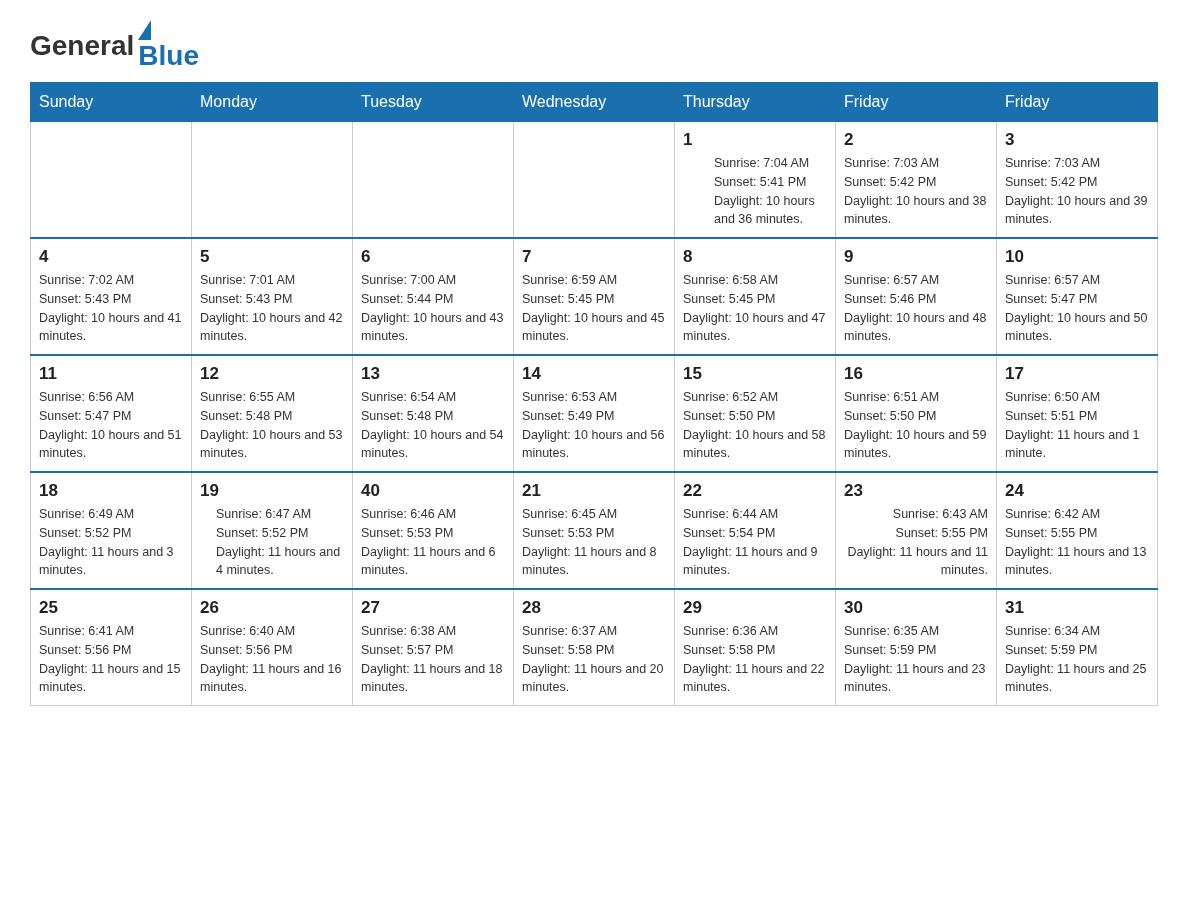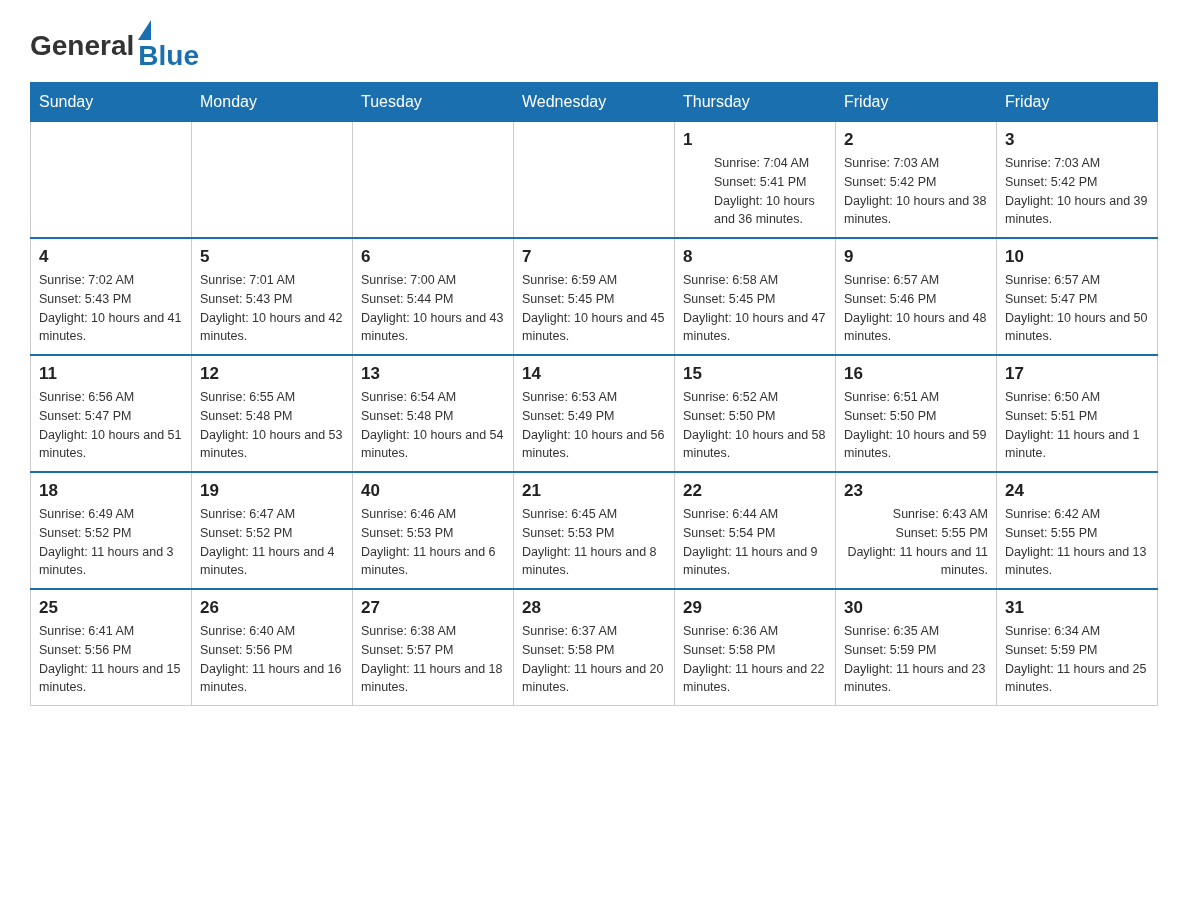--- a/index.html
+++ b/index.html
@@ -227,21 +227,21 @@
       </tr>
       <tr class="row-divider">
         <td>
           <div class="day-number">18</div>
           <div class="day-info" style="white-space: pre-line;">Sunrise: 6:49 AM
 Sunset: 5:52 PM
 Daylight: 11 hours and 3 minutes.</div>
         </td>
         <td>
           <div class="day-number">19</div>
-          <div class="day-info" style="white-space: pre-line;">Sunrise: 6:47 AM
+          <div class="day-info" style="white-space: pre-line; margin-left: 16px;">Sunrise: 6:47 AM
 Sunset: 5:52 PM
 Daylight: 11 hours and 4 minutes.</div>
         </td>
         <td>
           <div class="day-number">40</div>
           <div class="day-info" style="white-space: pre-line;">Sunrise: 6:46 AM
 Sunset: 5:53 PM
 Daylight: 11 hours and 6 minutes.</div>
         </td>
         <td>

